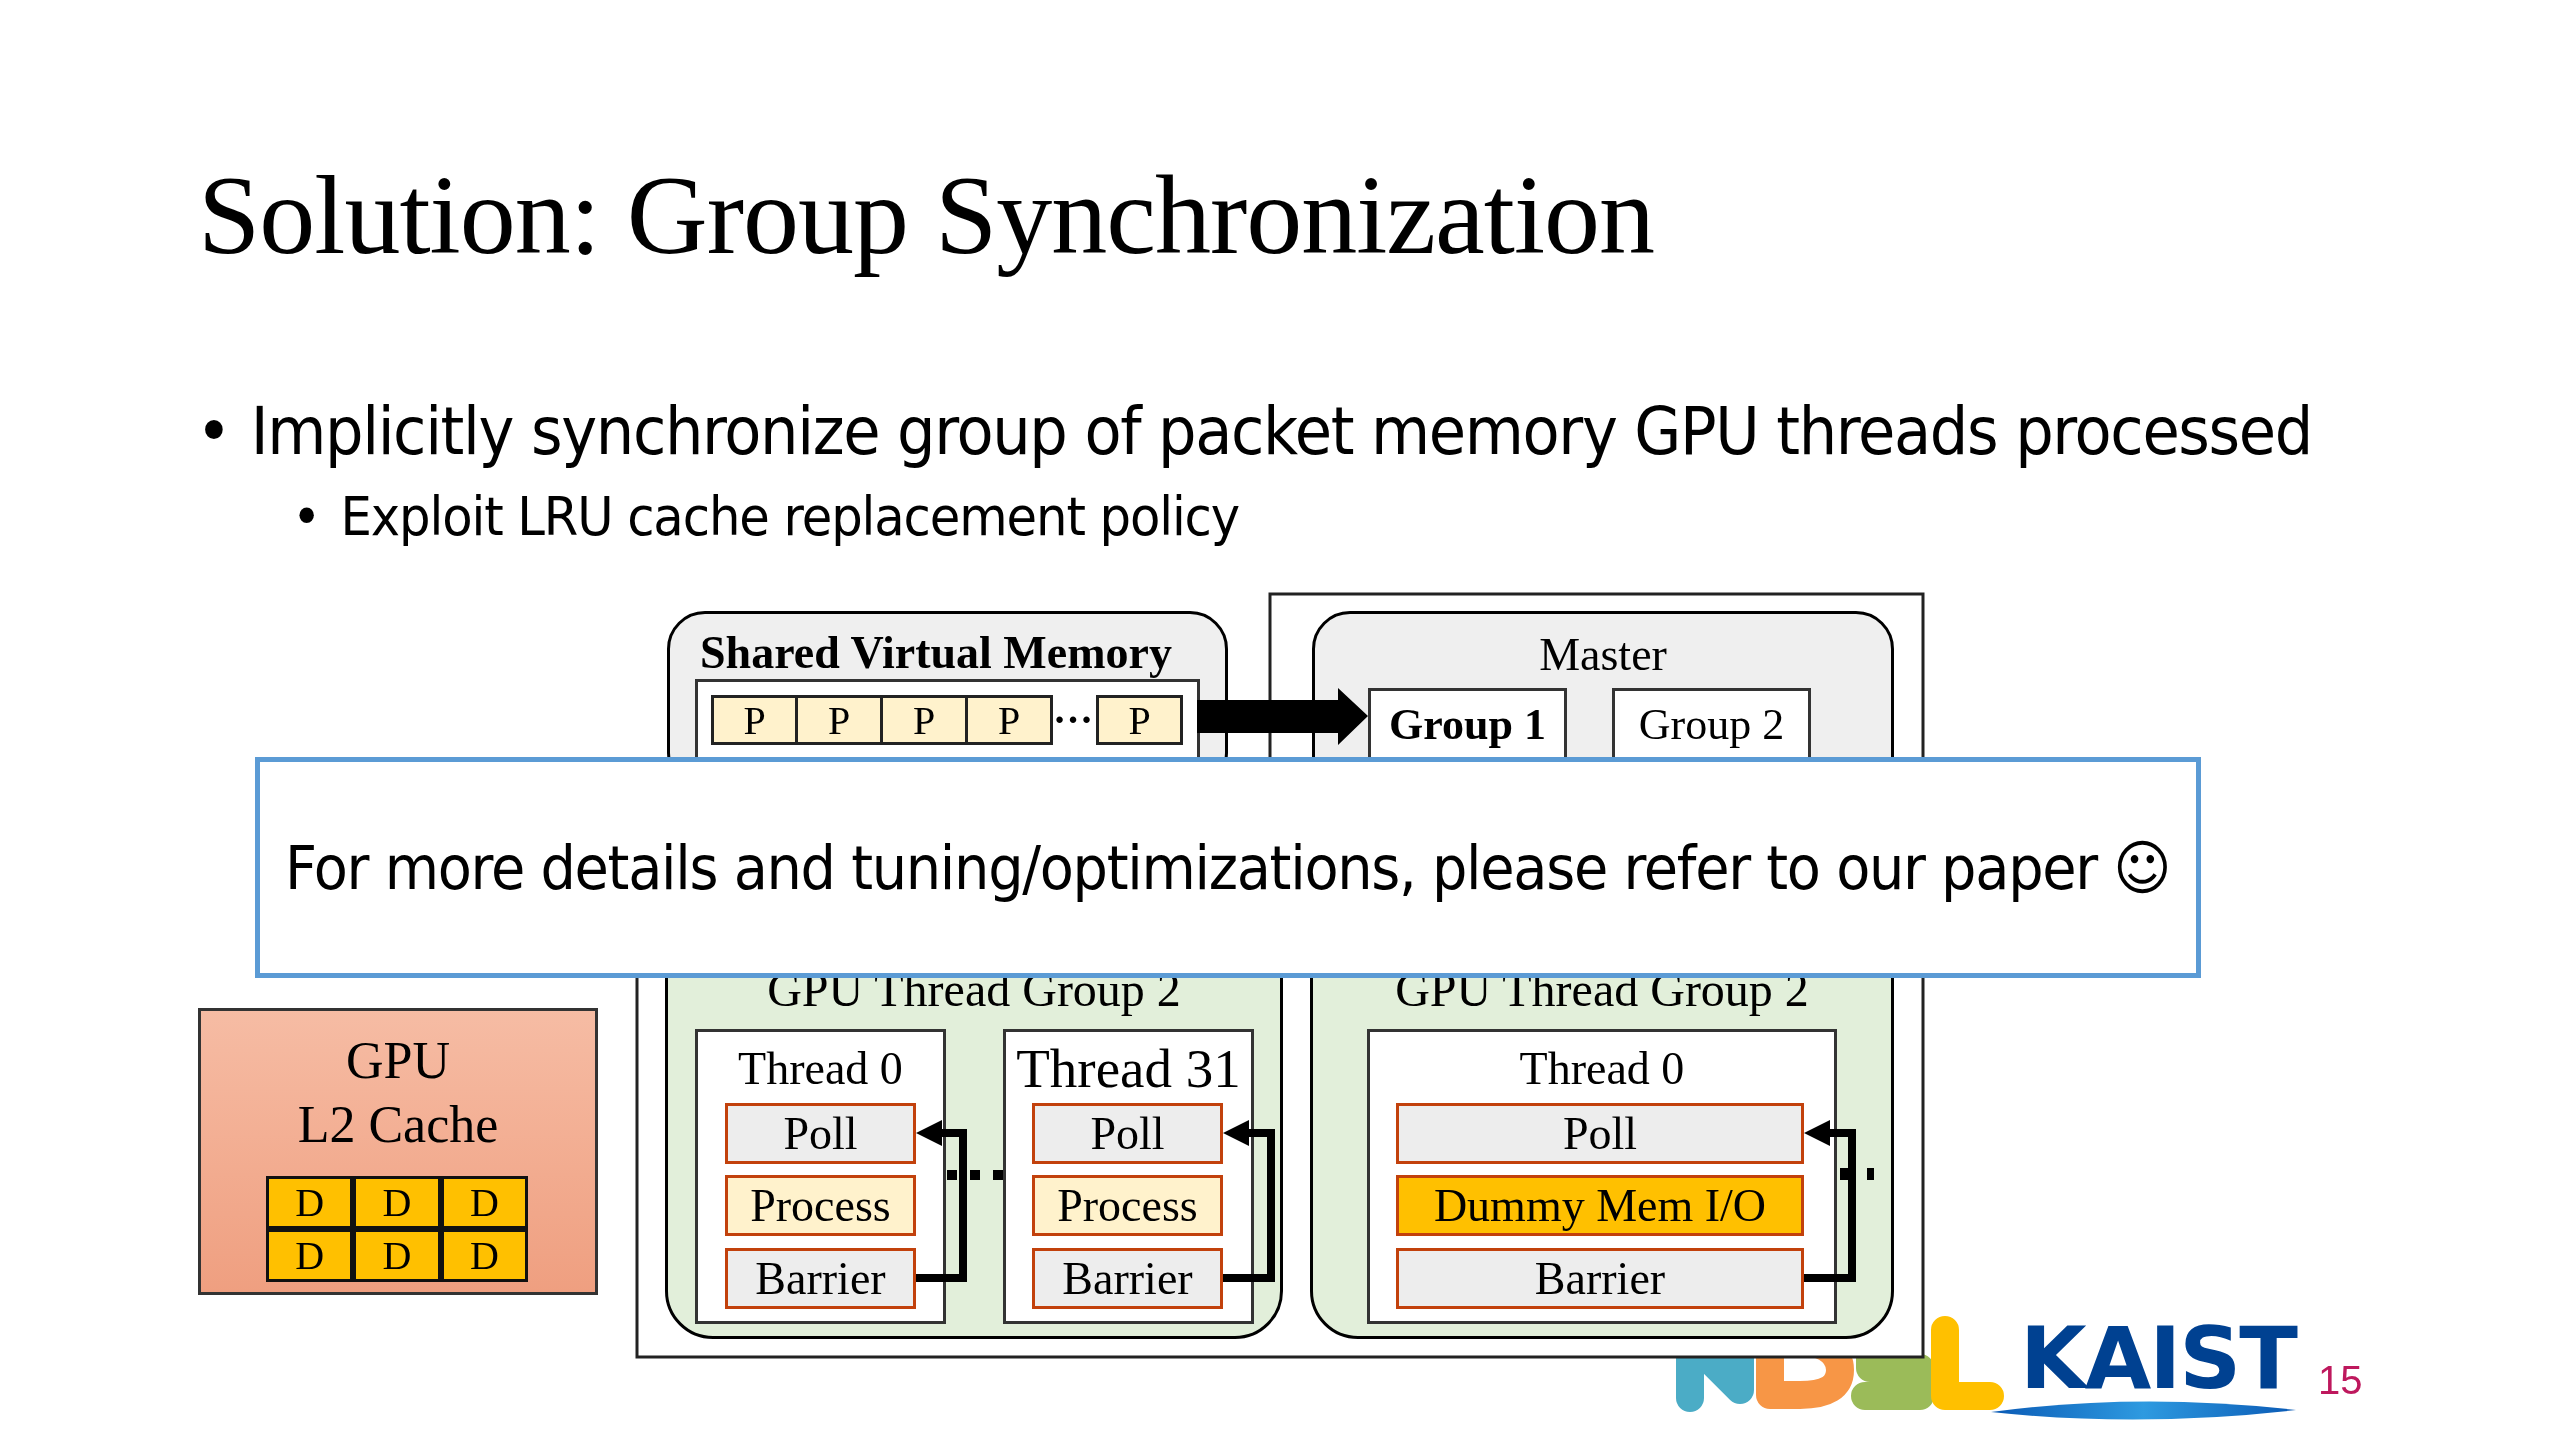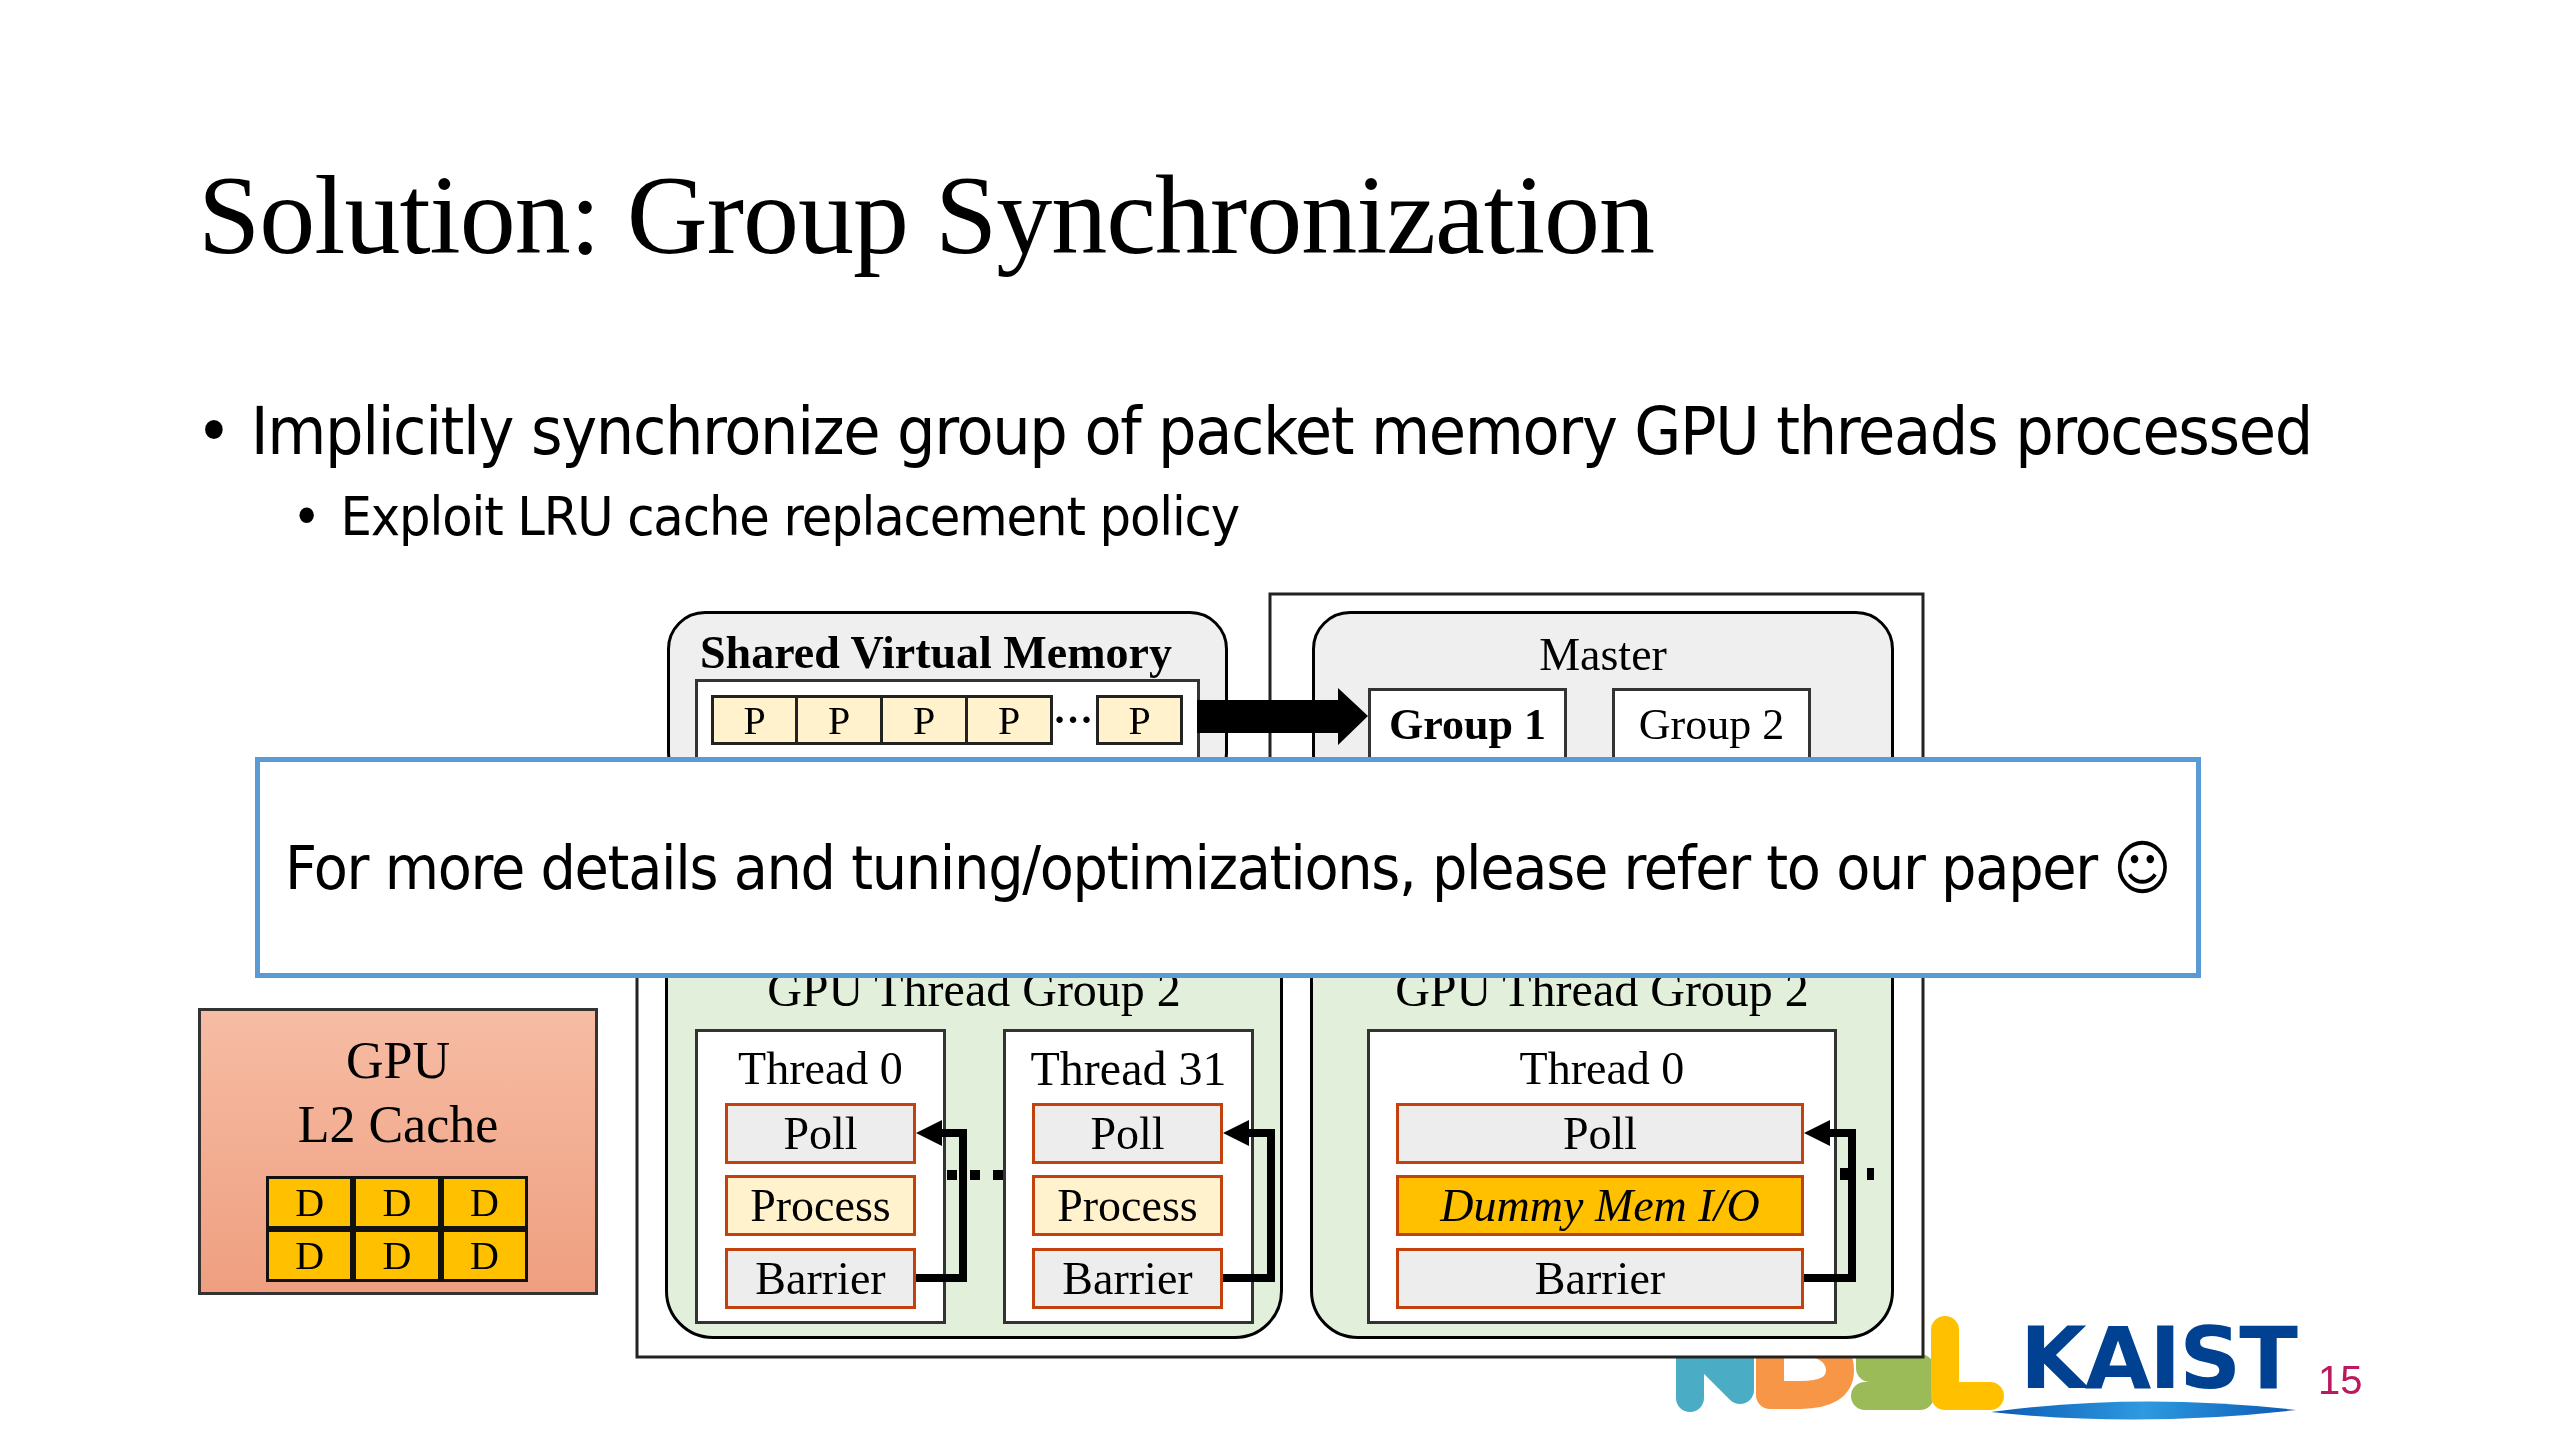--- a/index.html
+++ b/index.html
@@ -101,34 +101,34 @@
   <div class="abs serif lbl" style="left:0;right:0;top:60px;font-size:48px;line-height:54px;">GPU Thread Group 2</div>
 </div>
 <div class="abs white-box" style="left:695px;top:1029px;width:251px;height:295px;">
   <div class="abs serif lbl" style="left:0;right:0;top:10px;font-size:46px;line-height:54px;">Thread 0</div>
 </div>
 <div class="abs cell serif step" style="left:725px;top:1103px;width:191px;height:61px;">Poll</div>
 <div class="abs cell serif step process" style="left:725px;top:1175px;width:191px;height:61px;">Process</div>
 <div class="abs cell serif step" style="left:725px;top:1248px;width:191px;height:61px;">Barrier</div>
 
 <div class="abs white-box" style="left:1003px;top:1029px;width:251px;height:295px;">
-  <div class="abs serif lbl" style="left:0;right:0;top:10px;font-size:48px;line-height:54px;">Thread 31</div>
+  <div class="abs serif lbl" style="left:0;right:0;top:10px;font-size:55px;line-height:54px;">Thread 31</div>
 </div>
 <div class="abs cell serif step" style="left:1032px;top:1103px;width:191px;height:61px;">Poll</div>
 <div class="abs cell serif step process" style="left:1032px;top:1175px;width:191px;height:61px;">Process</div>
 <div class="abs cell serif step" style="left:1032px;top:1248px;width:191px;height:61px;">Barrier</div>
 
 <div class="abs rounded-green" style="left:1310px;top:900px;width:584px;height:439px;">
   <div class="abs serif lbl" style="left:0;right:0;top:60px;font-size:48px;line-height:54px;">GPU Thread Group 2</div>
 </div>
 <div class="abs white-box" style="left:1367px;top:1029px;width:470px;height:295px;">
   <div class="abs serif lbl" style="left:0;right:0;top:10px;font-size:46px;line-height:54px;">Thread 0</div>
 </div>
 <div class="abs cell serif step" style="left:1396px;top:1103px;width:408px;height:61px;">Poll</div>
-<div class="abs cell serif step dummy" style="left:1396px;top:1175px;width:408px;height:61px;font-style:italic;">Dummy Mem I/O</div>
+<div class="abs cell serif step dummy" style="left:1396px;top:1175px;width:408px;height:61px;">Dummy Mem I/O</div>
 <div class="abs cell serif step" style="left:1396px;top:1248px;width:408px;height:61px;">Barrier</div>
 
 <svg class="frame-svg" viewBox="0 0 2560 1440">
   <g fill="none" stroke="#000" stroke-width="8">
     <path d="M916 1278 L963 1278 L963 1133 L935 1133"></path>
     <path d="M1223 1278 L1271 1278 L1271 1133 L1242 1133"></path>
     <path d="M1804 1278 L1852 1278 L1852 1133 L1823 1133"></path>
   </g>
   <g fill="#000">
     <polygon points="916,1133 942,1120 942,1146"></polygon>

